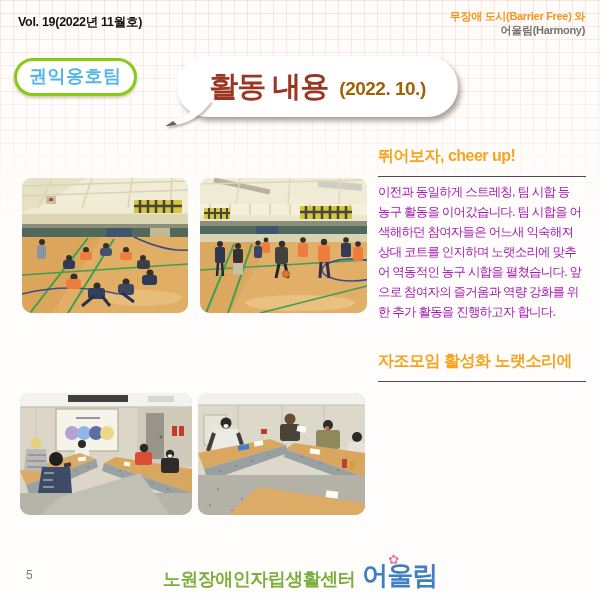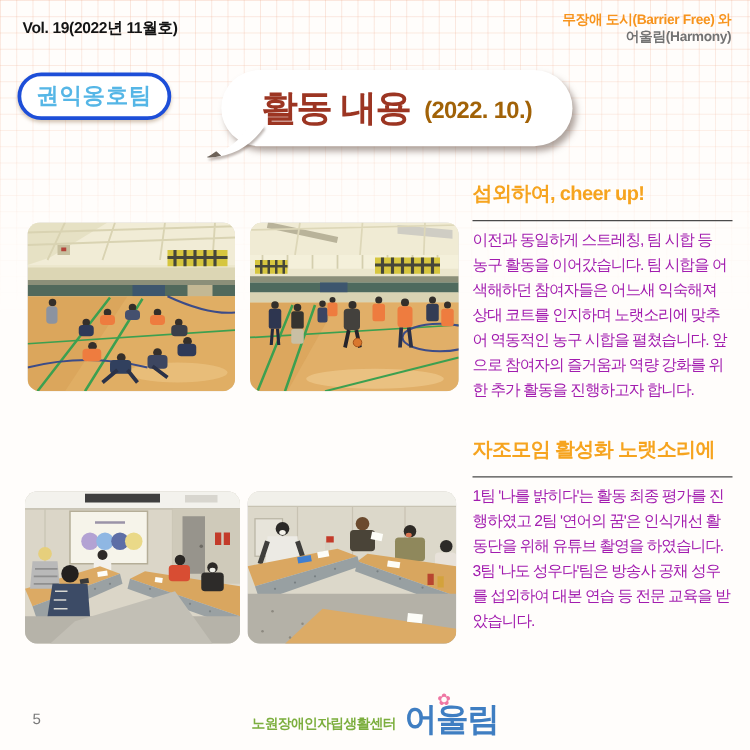--- a/index.html
+++ b/index.html
@@ -28,21 +28,21 @@
   }
   .tagline{
     position:absolute;right:15px;top:9px;text-align:right;
     font-size:11px;font-weight:bold;line-height:1.3;letter-spacing:-0.3px;
   }
   .tagline .t1{color:#f7941d;}
   .tagline .t2{color:#737373;}
 
   .badge{
     position:absolute;left:14px;top:58px;
-    background:#fff;border:3px solid #1d4ed8;border-radius:20px;
+    background:#fff;border:3px solid #84cc16;border-radius:20px;
     padding:3px 12px 5px 12px;
     color:#55b6e6;font-size:18px;font-weight:bold;letter-spacing:0.5px;
     box-shadow:0 2px 3px rgba(160,130,95,0.45);
   }
 
   .bubble{
     position:absolute;left:177px;top:56px;width:281px;height:61px;
     background:#fff;border-radius:31px;
     box-shadow:3px 4px 5px rgba(95,75,65,0.5);
     display:flex;align-items:center;justify-content:center;gap:11px;
@@ -69,21 +69,21 @@
     letter-spacing:-0.8px;white-space:pre;overflow:hidden;
   }
   .sec2-heading{margin-top:29px;}
 
   .page-num{position:absolute;left:26px;top:568px;font-size:12px;color:#7a7a7a;}
 
   .footer{
     position:absolute;left:0;right:0;top:558px;
     display:flex;align-items:center;justify-content:center;gap:7px;
   }
-  .center-name{color:#7cae3e;font-size:11px;font-weight:bold;letter-spacing:-0.5px;margin-top:6px;}
+  .center-name{color:#7cae3e;font-size:18px;font-weight:bold;letter-spacing:-0.5px;margin-top:6px;}
   .center-logo{position:relative;color:#3f7ec2;font-size:26px;font-weight:bold;letter-spacing:-1px;}
   .flower{position:absolute;left:26px;top:-6px;color:#ef77a3;font-size:13px;}
 </style>
 </head>
 <body>
 
 <div class="page">
   <div class="grid-bg"></div>
 
   <div class="vol">Vol. 19(2022년 11월호)</div>
@@ -317,37 +317,31 @@
       <rect x="40" y="52" width="11" height="5" fill="#3f7fd1" transform="rotate(-10 45 54)"></rect>
       <rect x="56" y="48" width="9" height="5" fill="#fdfdf8" transform="rotate(-10 60 50)"></rect>
       <rect x="112" y="56" width="10" height="5" fill="#fdfdf8" transform="rotate(8 117 58)"></rect>
       <rect x="144" y="66" width="5" height="9" fill="#b8452f"></rect>
       <rect x="152" y="68" width="5" height="9" fill="#d3a23c"></rect>
       <rect x="128" y="98" width="12" height="7" fill="#fdfdf8" transform="rotate(6 134 101)"></rect>
     </svg>
   </div>
 
   <div class="col">
-    <h2 class="sec-heading">섭외하여, cheer up!</h2>
+    <h2 class="sec-heading">뛰어보자, cheer up!</h2>
     <hr class="sec-rule">
     <p class="sec-body">이전과 동일하게 스트레칭, 팀 시합 등
 농구 활동을 이어갔습니다. 팀 시합을 어
 색해하던 참여자들은 어느새 익숙해져
 상대 코트를 인지하며 노랫소리에 맞추
 어 역동적인 농구 시합을 펼쳤습니다. 앞
 으로 참여자의 즐거움과 역량 강화를 위
 한 추가 활동을 진행하고자 합니다.</p>
     <h2 class="sec-heading sec2-heading">자조모임 활성화 노랫소리에</h2>
     <hr class="sec-rule">
-    <p class="sec-body">1팀 '나를 밝히다'는 활동 최종 평가를 진
-행하였고 2팀 '연어의 꿈'은 인식개선 활
-동단을 위해 유튜브 촬영을 하였습니다.
-3팀 '나도 성우다'팀은 방송사 공채 성우
-를 섭외하여 대본 연습 등 전문 교육을 받
-았습니다.</p>
   </div>
 
   <div class="page-num">5</div>
   <div class="footer">
     <span class="center-name">노원장애인자립생활센터</span>
     <span class="center-logo">
       <span>어울림</span>
       <span class="flower">✿</span>
     </span>
   </div>

